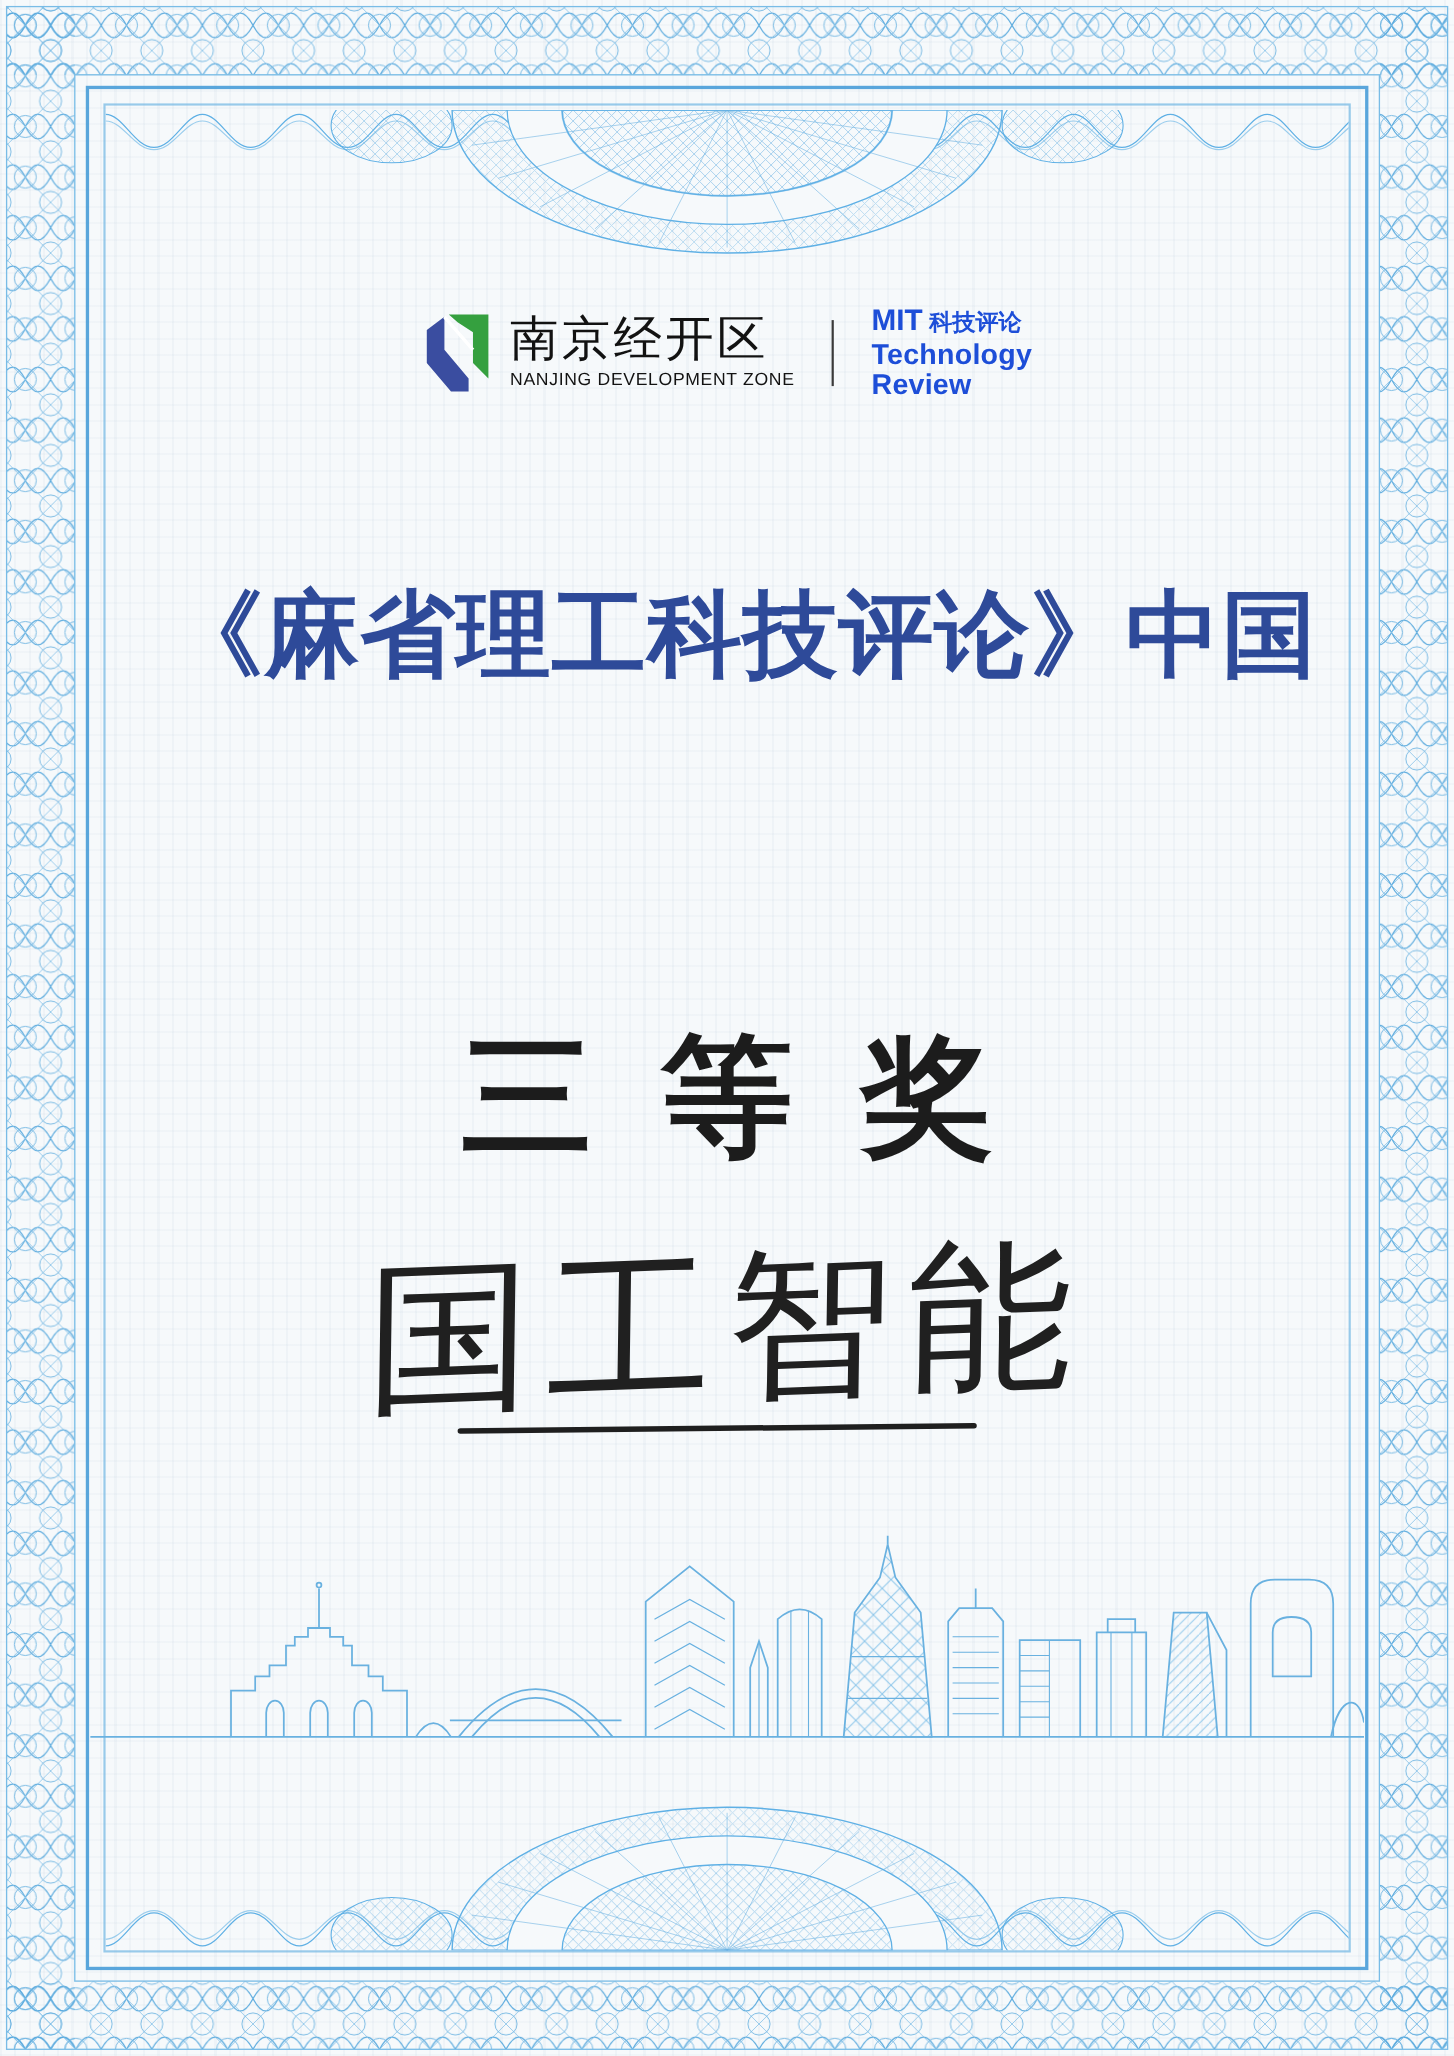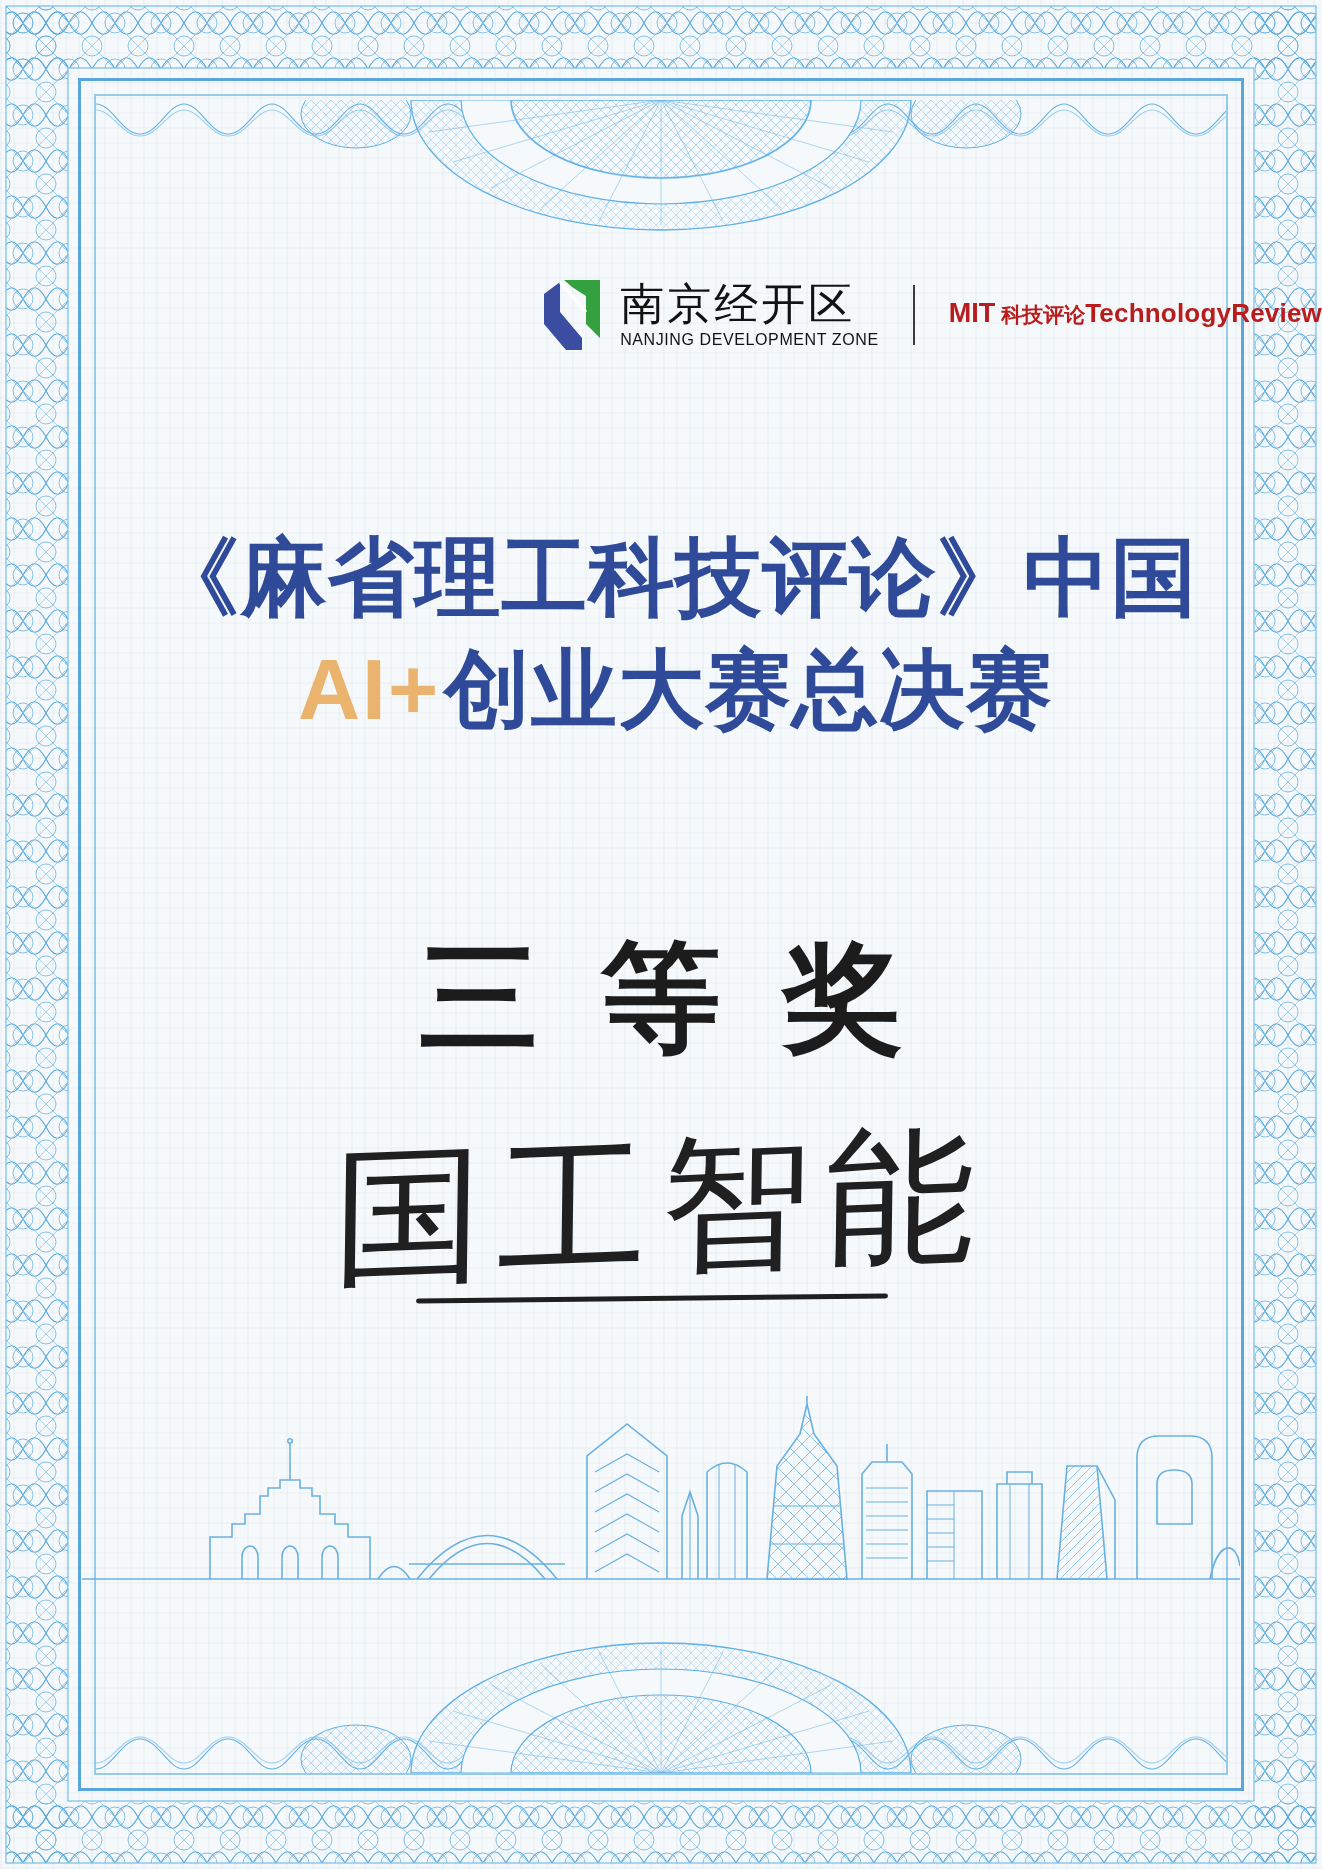--- a/index.html
+++ b/index.html
@@ -30,29 +30,29 @@
   .frame-inner{
     position:absolute;inset:94px;border:2px solid rgba(120,185,228,.75);
   }
   .lace-top{left:96px;top:100px;width:1130px;height:170px;}
   .lace-bottom{left:96px;top:1603px;width:1130px;height:170px;}
   .skyline-svg{left:82px;top:1396px;width:1158px;height:188px;}
 
   
   .logo-row{
     position:absolute;top:278px;left:0;right:0;
-    display:flex;justify-content:flex-end;align-items:center;
+    display:flex;justify-content:center;align-items:center;
   }
   .nj-logo{display:flex;align-items:center;}
   .nj-mark{width:64px;height:74px;margin-right:16px;}
   .nj-text{display:flex;flex-direction:column;align-items:flex-start;}
   .nj-cn{font-size:44px;color:#121212;letter-spacing:3px;font-weight:500;line-height:1.05;}
   .nj-en{font-size:16px;color:#121212;letter-spacing:.6px;font-weight:500;margin-top:4px;white-space:nowrap;}
   .logo-divider{width:2px;height:60px;background:#3a3a3a;margin:0 34px;}
-  .mit-logo{display:flex;flex-direction:row;color:#b91c1c;line-height:27px;}
+  .mit-logo{display:flex;flex-direction:column;color:#1d4ed8;line-height:27px;}
   .mit-l1{font-weight:800;}
   .mit-l1 .mit-word{font-size:27px;letter-spacing:0;}
   .mit-l1 .mit-cn{font-size:21px;margin-left:6px;font-weight:700;}
   .mit-l2,.mit-l3{font-size:26px;font-weight:800;letter-spacing:.2px;}
 
   
   .title-block{position:absolute;top:534px;left:0;right:0;text-align:center;padding-left:29px;}
   .title-line{
     font-size:86px;font-weight:900;color:var(--title-blue);
     line-height:1.0;letter-spacing:1px;
@@ -165,23 +165,20 @@
       <div class="mit-l1">
         <span class="mit-word">MIT</span><span class="mit-cn">科技评论</span>
       </div>
       <div class="mit-l2">Technology</div>
       <div class="mit-l3">Review</div>
     </div>
   </div>
 
   <div class="title-block">
     <div class="title-line">《麻省理工科技评论》中国</div>
-    <div class="title-line second">
-      <span class="ai-accent">AI+</span><span>创业大赛总决赛</span>
-    </div>
   </div>
 
   <div class="award-block">
     <div class="award-text">三等奖</div>
   </div>
 
   <div class="signature-block">
     <span class="signature-text">国工智能</span>
   </div>
   <div class="signature-underline"></div>

